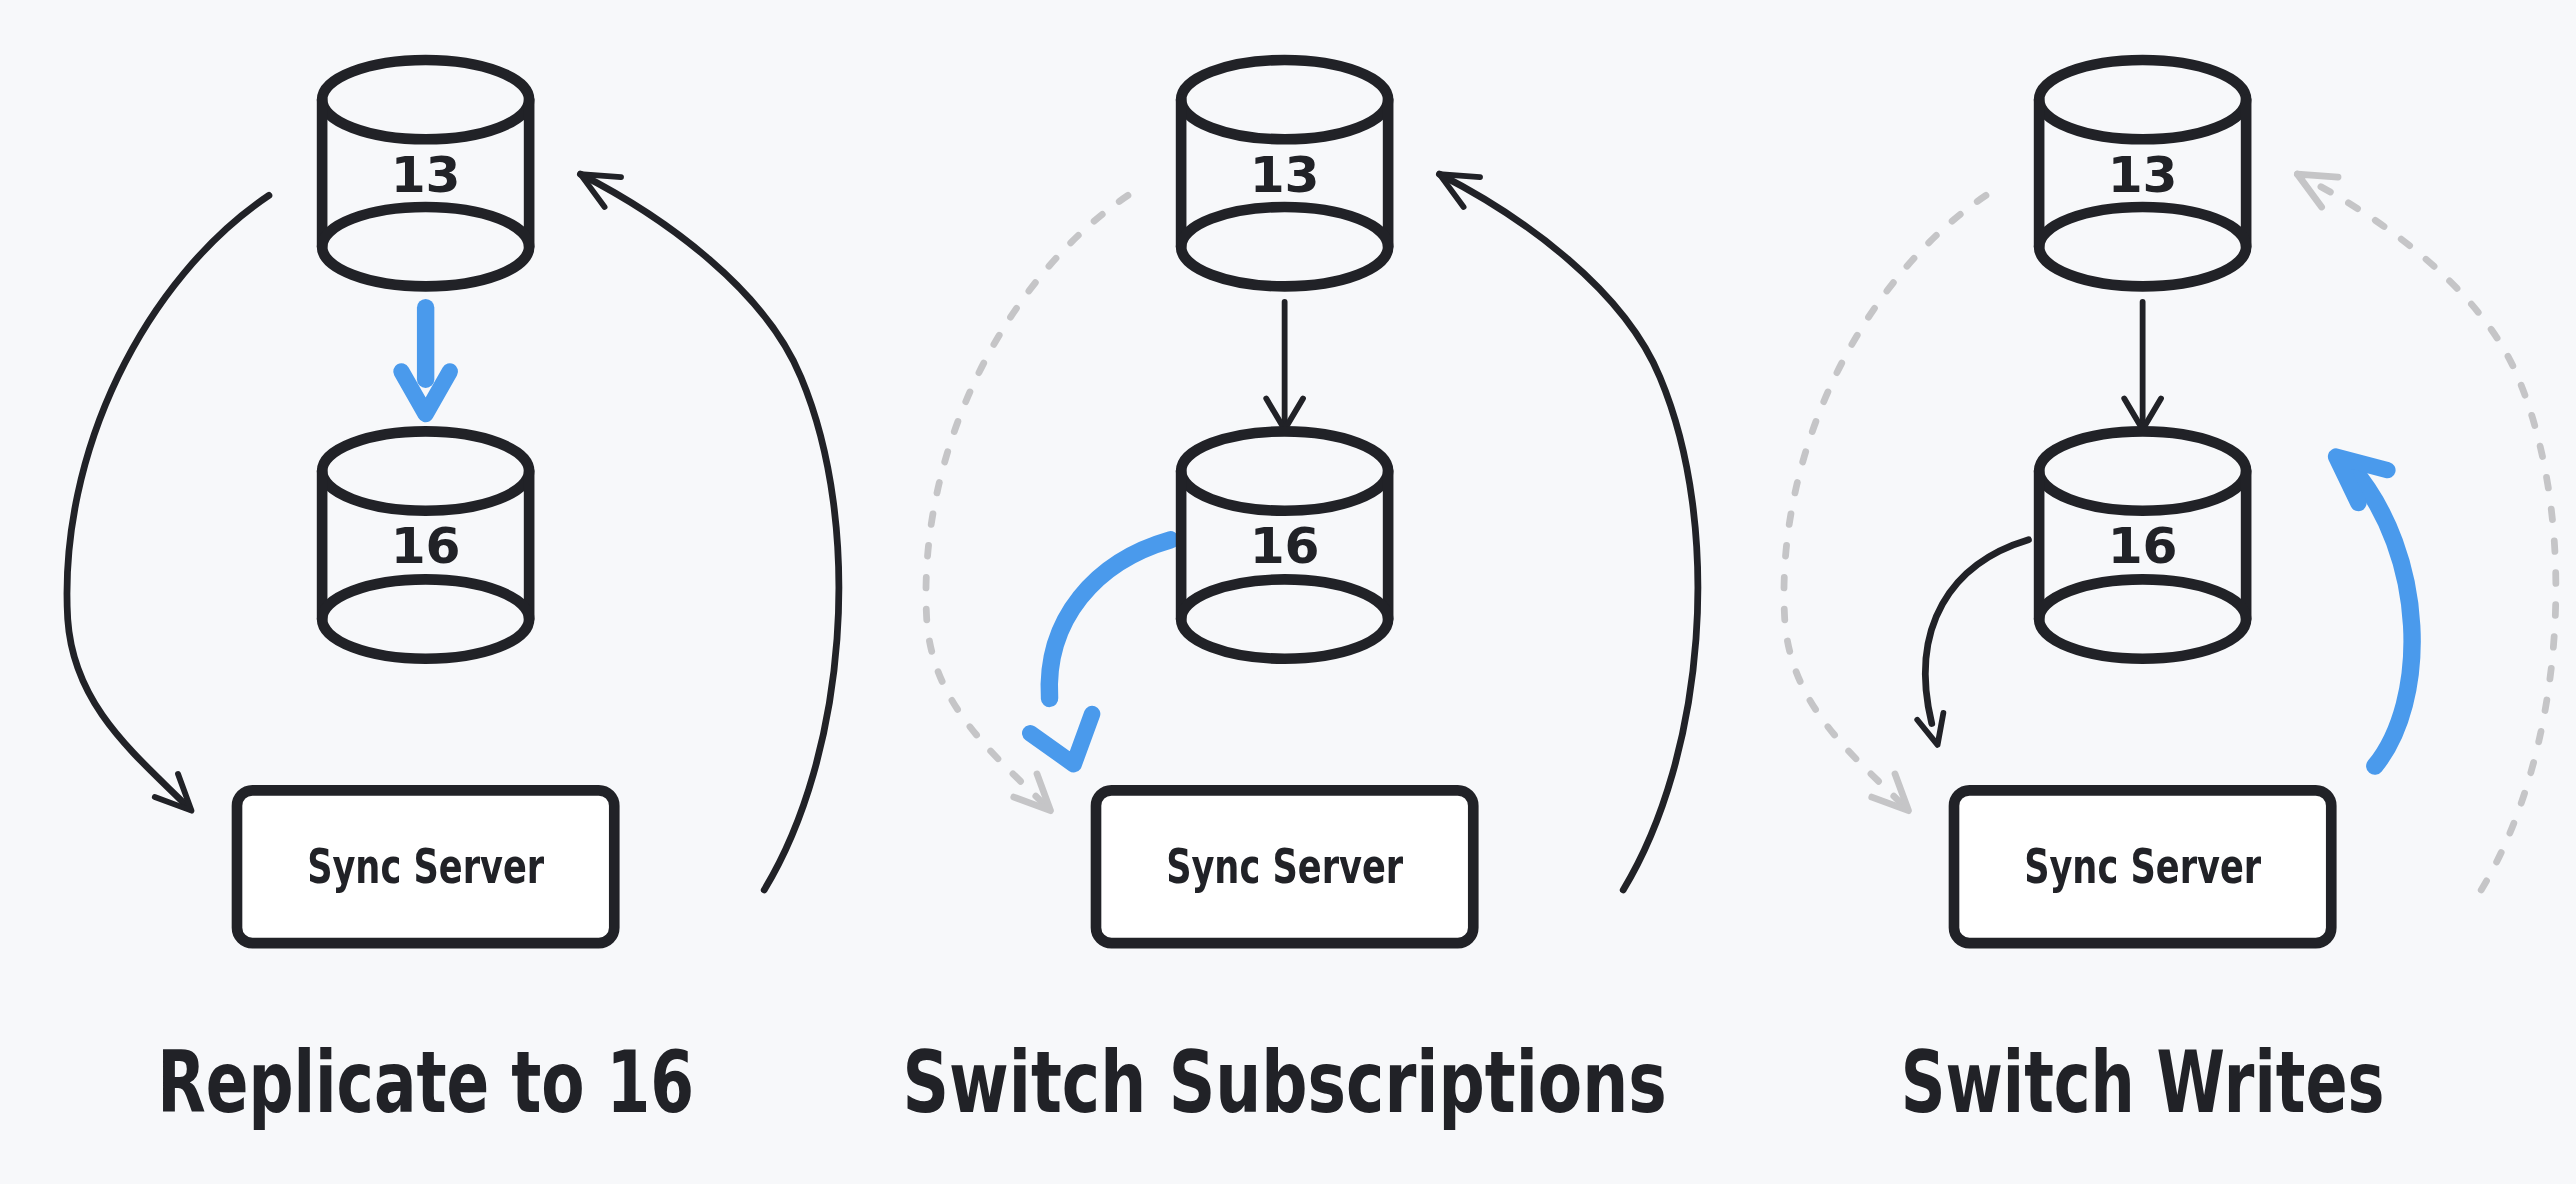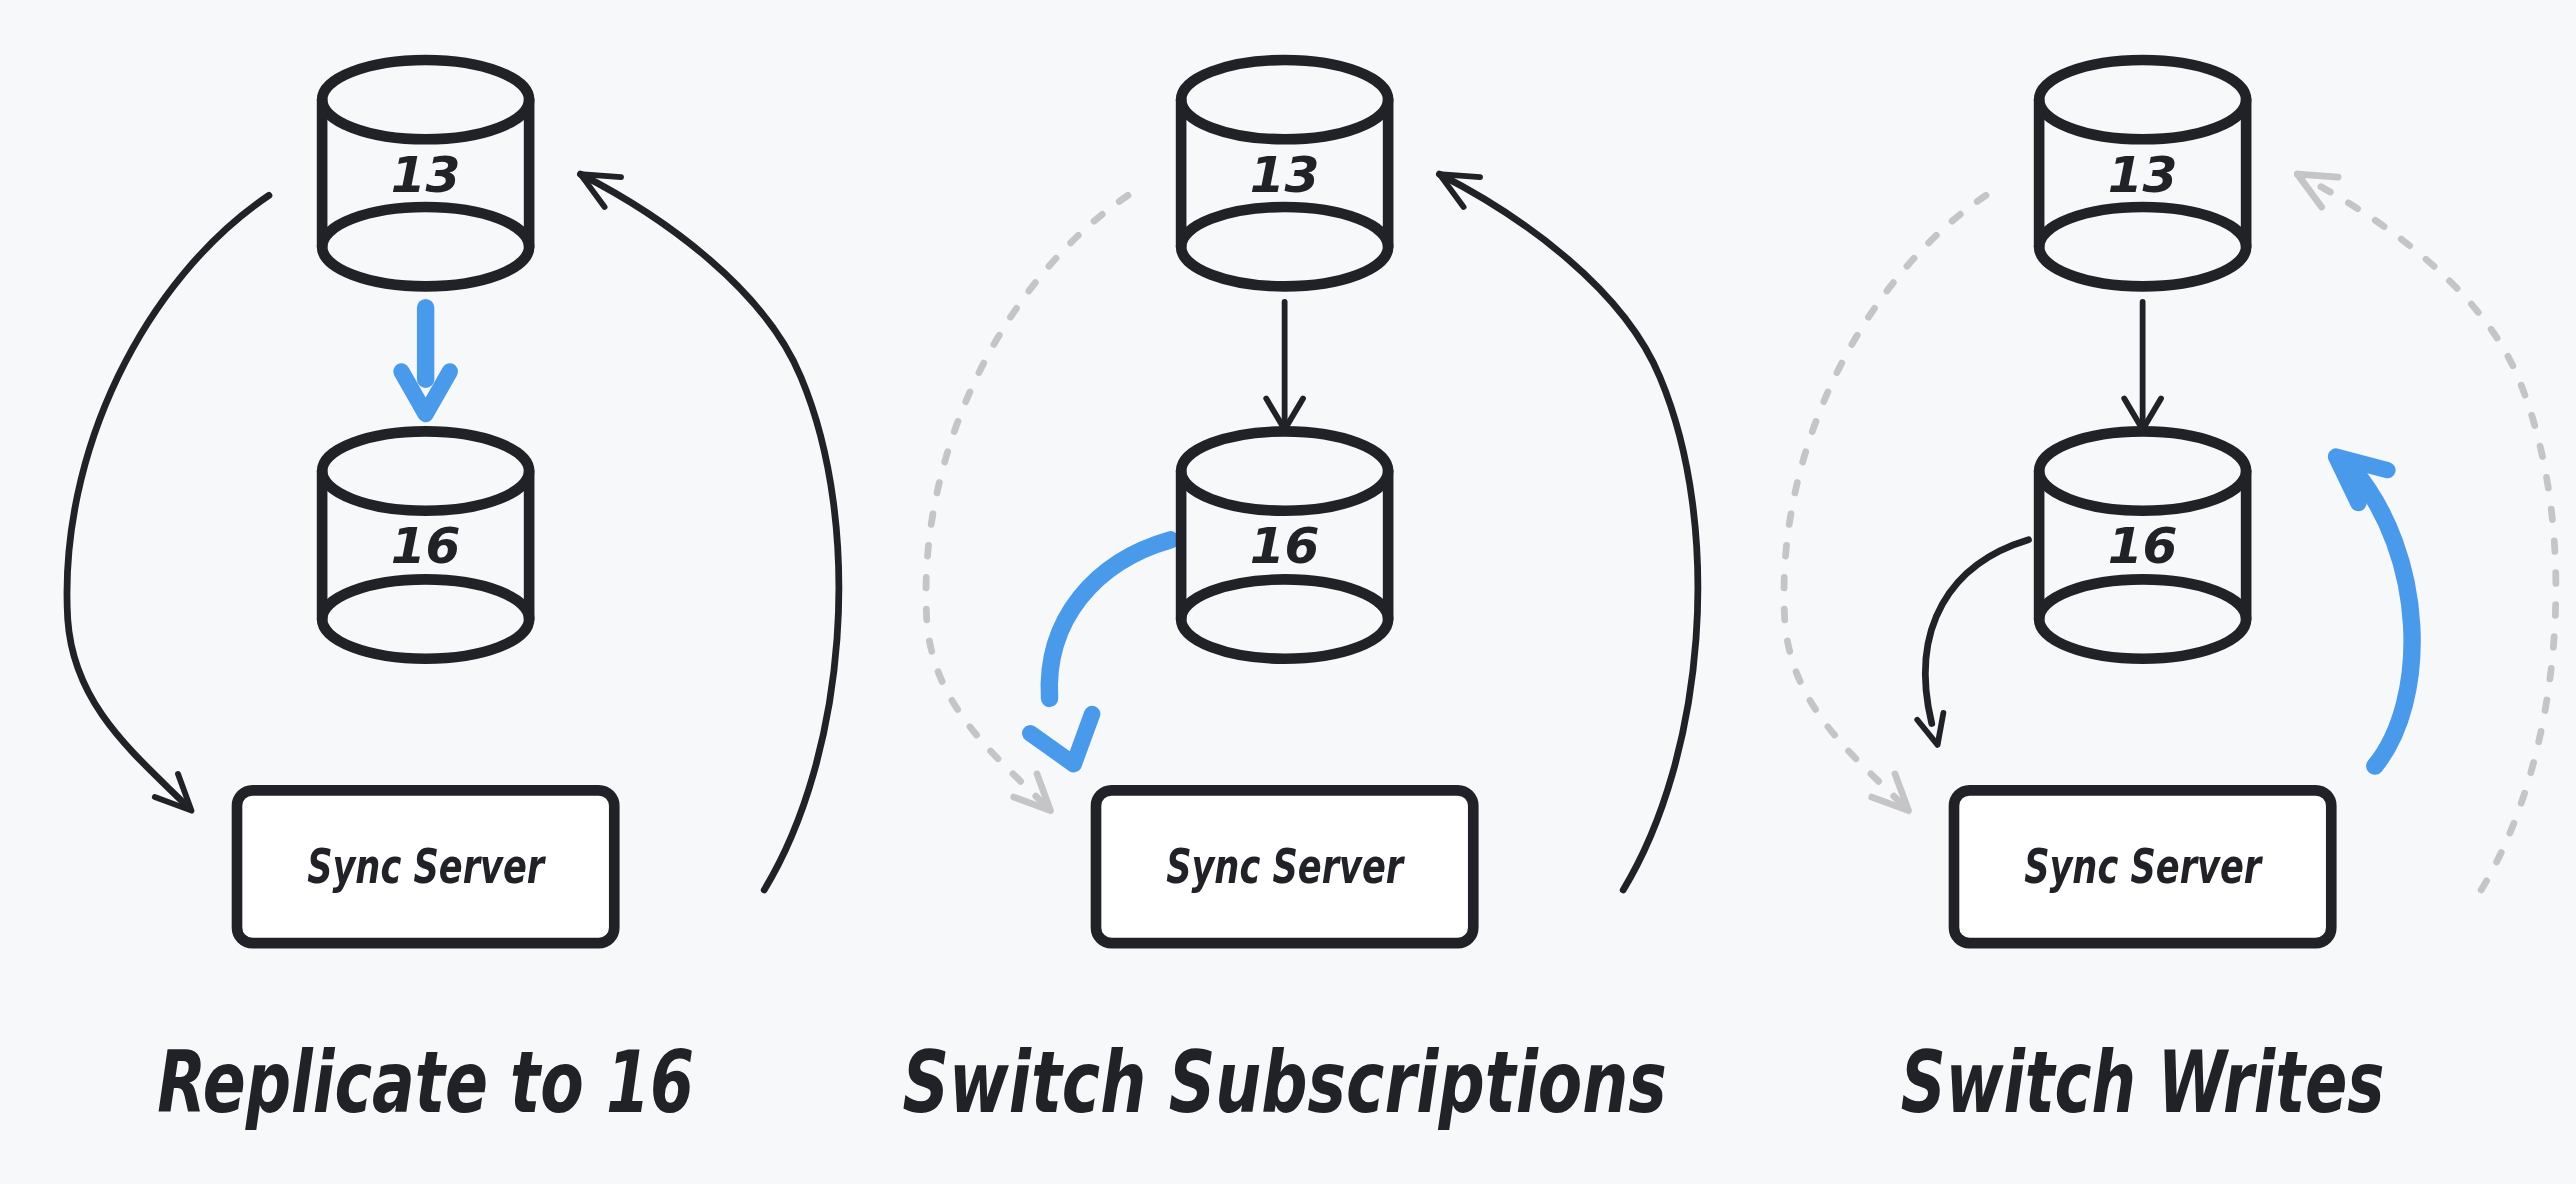--- a/index.html
+++ b/index.html
@@ -6,21 +6,20 @@
   body{
     background:#f7f8fa;
     font-family:"DejaVu Sans", sans-serif;
   }
   .canvas{
     position:relative;
     width:2576px;
     height:1185px;
     background:#f7f8fa;
     overflow:hidden;
-    font-style:italic;
   }
   .panel{
     position:absolute;
     top:0;
     width:859px;
     height:1185px;
   }
   .panel.p1{left:0;}
   .panel.p2{left:859px;}
   .panel.p3{left:1717px;}

